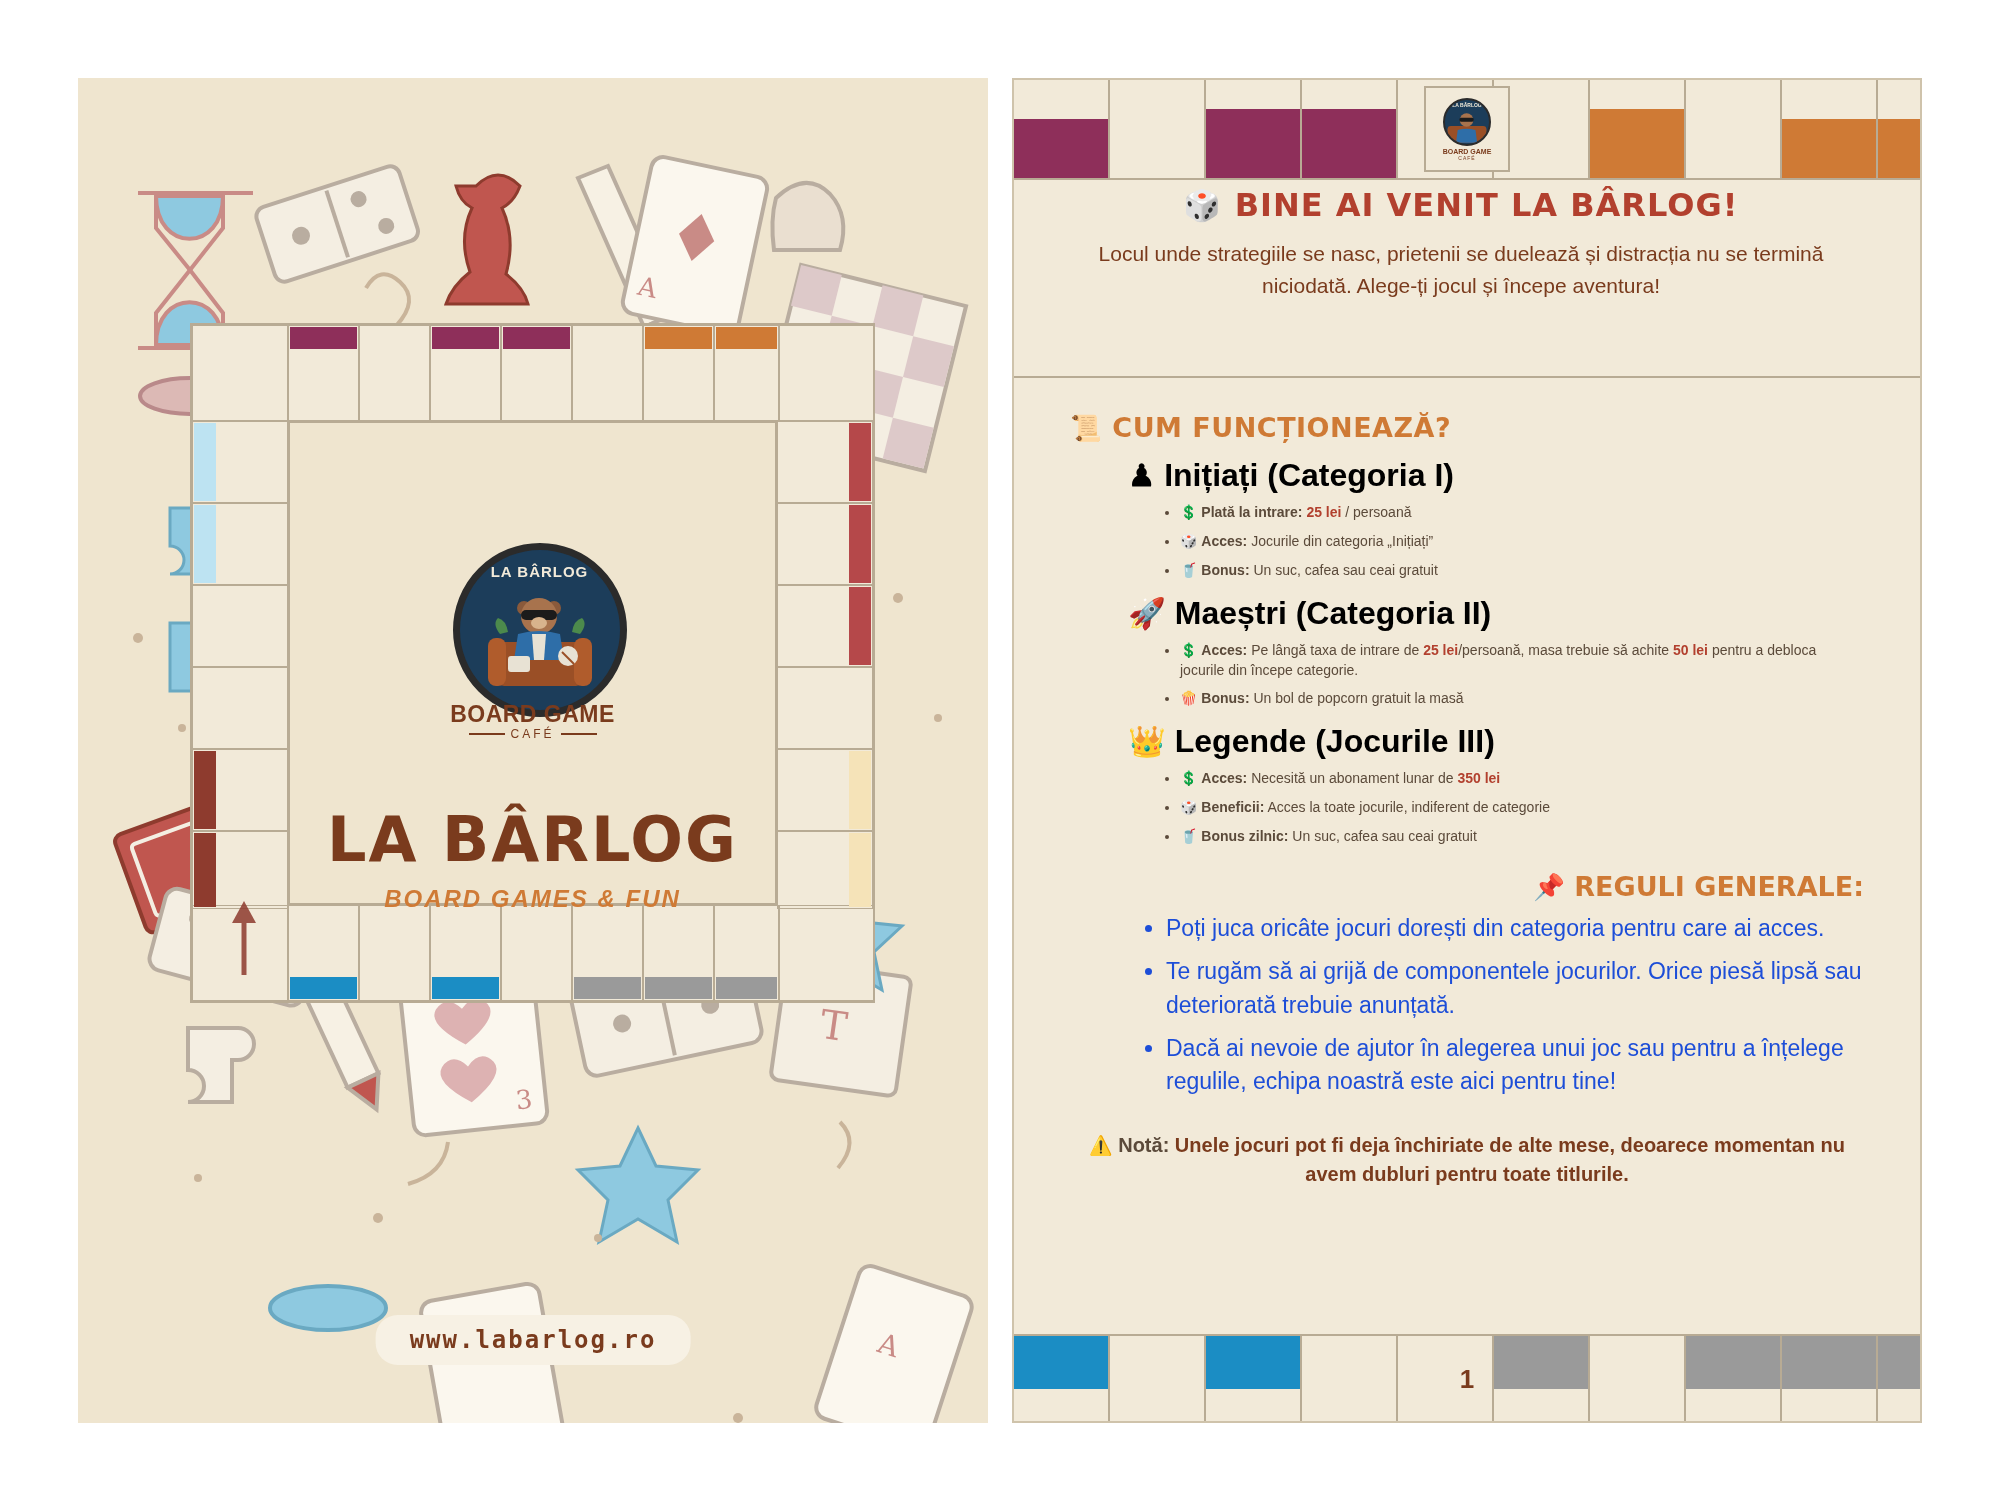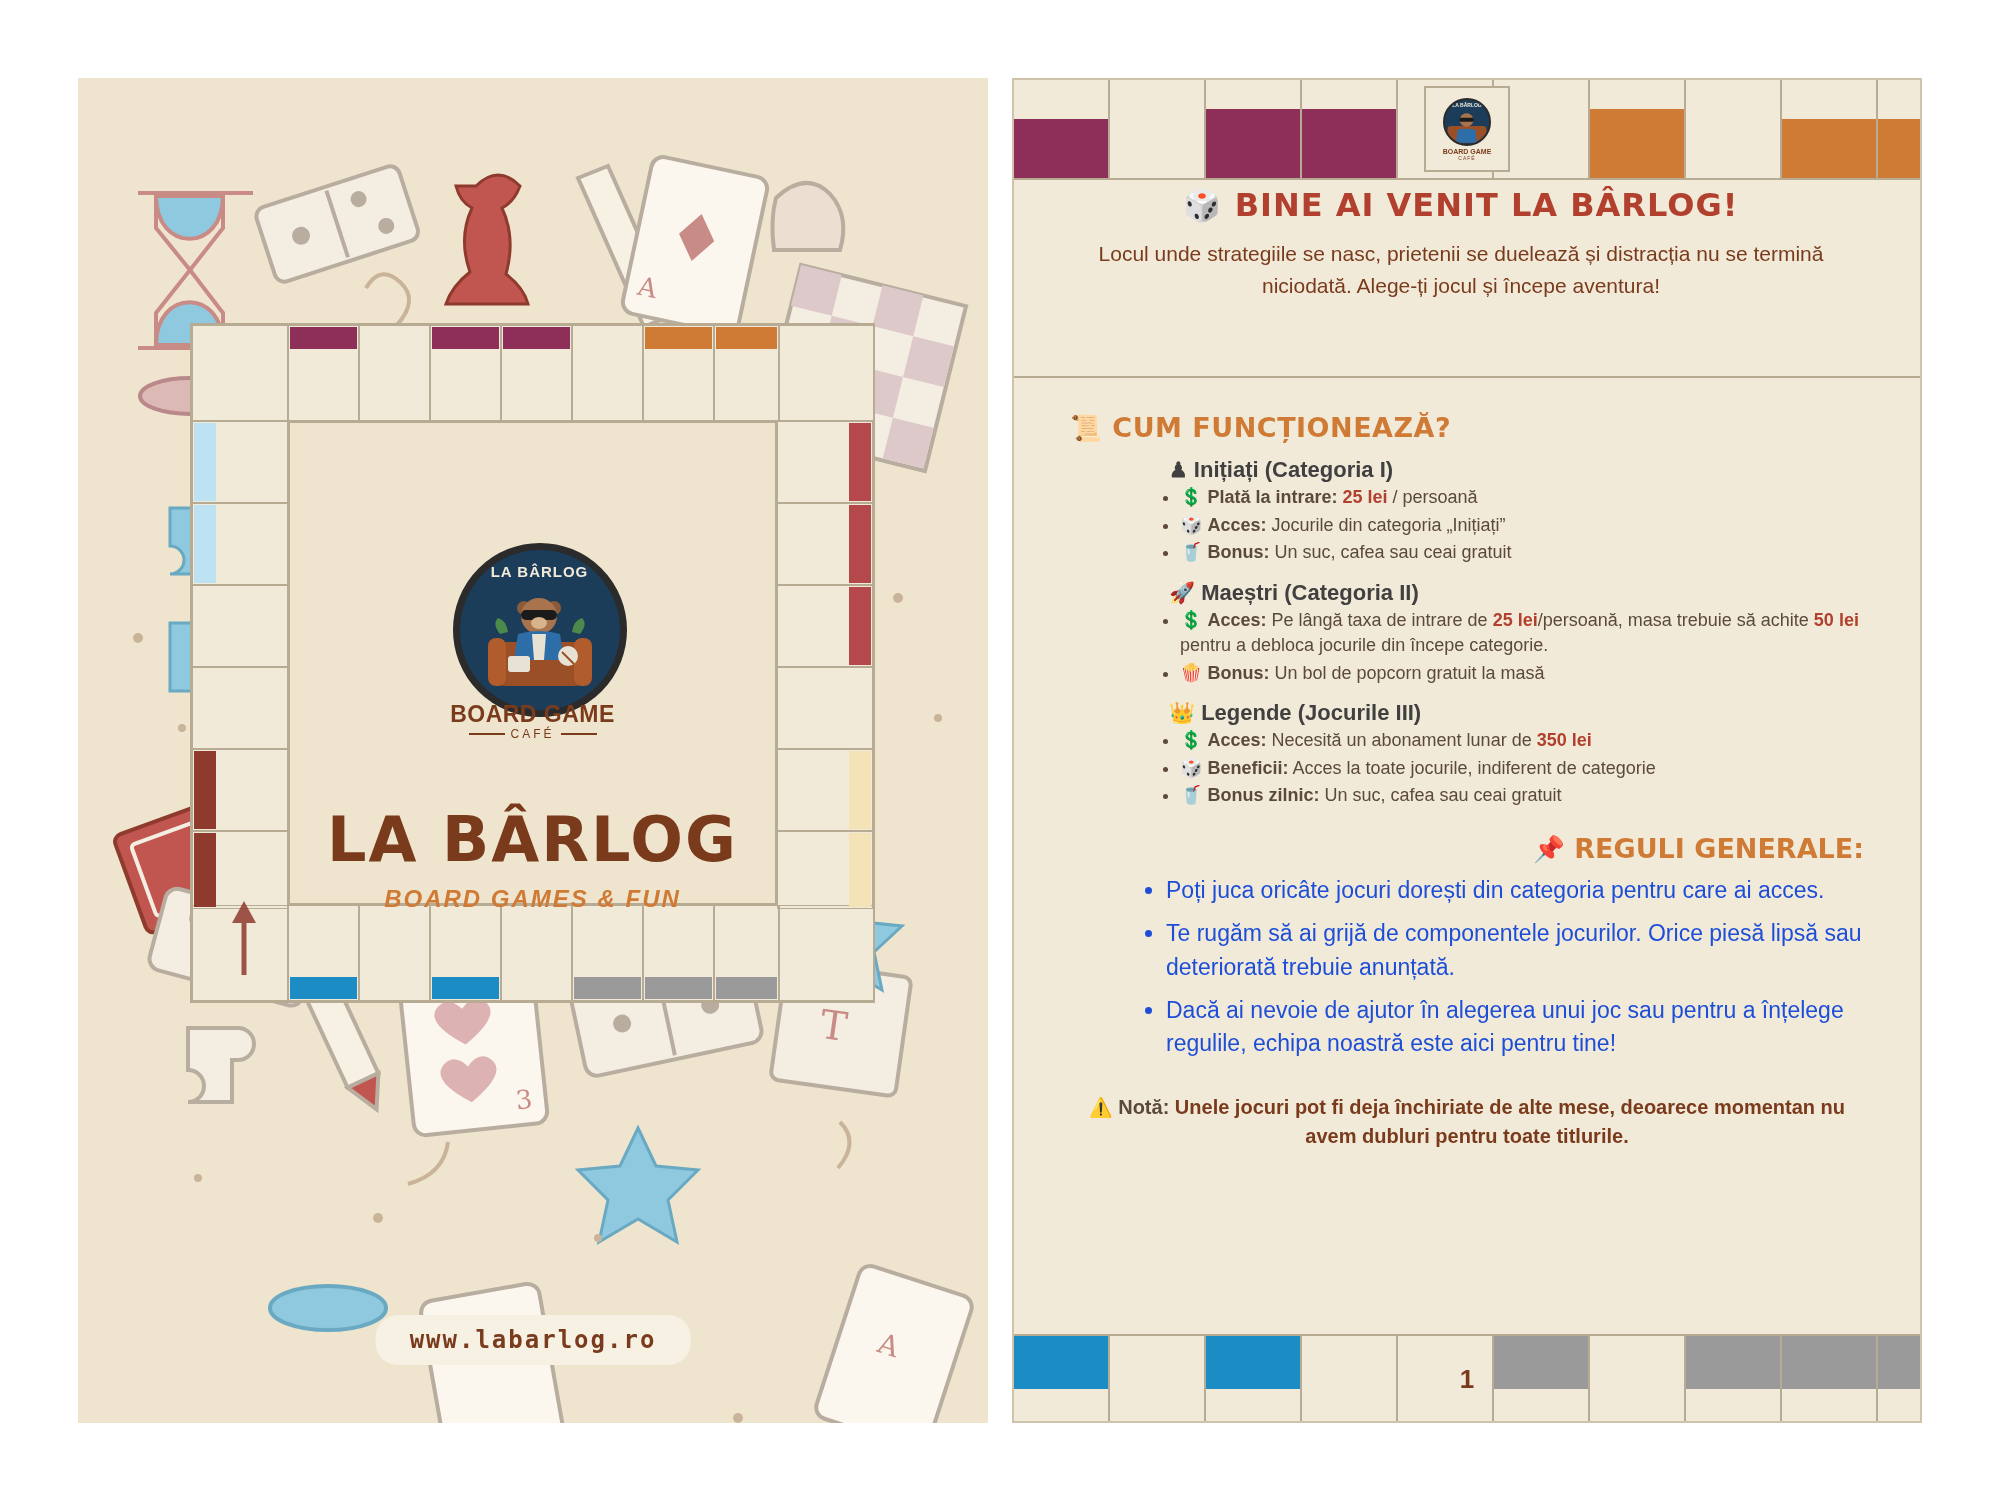--- a/index.html
+++ b/index.html
@@ -275,32 +275,31 @@
   .section-title {
     color: #cf7a35;
     font-size: 27px;
     font-weight: bold;
     letter-spacing: 0.5px;
     margin-bottom: 6px;
     font-family: "DejaVu Sans", sans-serif;
   }
   .cat-block { margin-left: 58px; margin-top: 14px; }
   .cat-title {
-    color: #404040;
-    font-size: 22px;
+    color: #000000;
+    font-size: 32px;
     font-weight: bold;
     margin-bottom: 2px;
-    margin-left: 41px;
   }
   .bullets { margin: 0; padding-left: 52px; }
   .bullets li {
     color: #5b4a3a;
-    font-size: 18px;
+    font-size: 14px;
     line-height: 1.42;
-    margin: 2px 0;
+    margin: 9px 0;
   }
   .b { font-weight: bold; color: #5b4a3a; }
   .amount { font-weight: bold; color: #b2402e; }
   .rules-title {
     color: #cf7a35;
     font-size: 27px;
     font-weight: bold;
     margin-top: 24px;
     margin-bottom: 4px;
     font-family: "DejaVu Sans", sans-serif;

